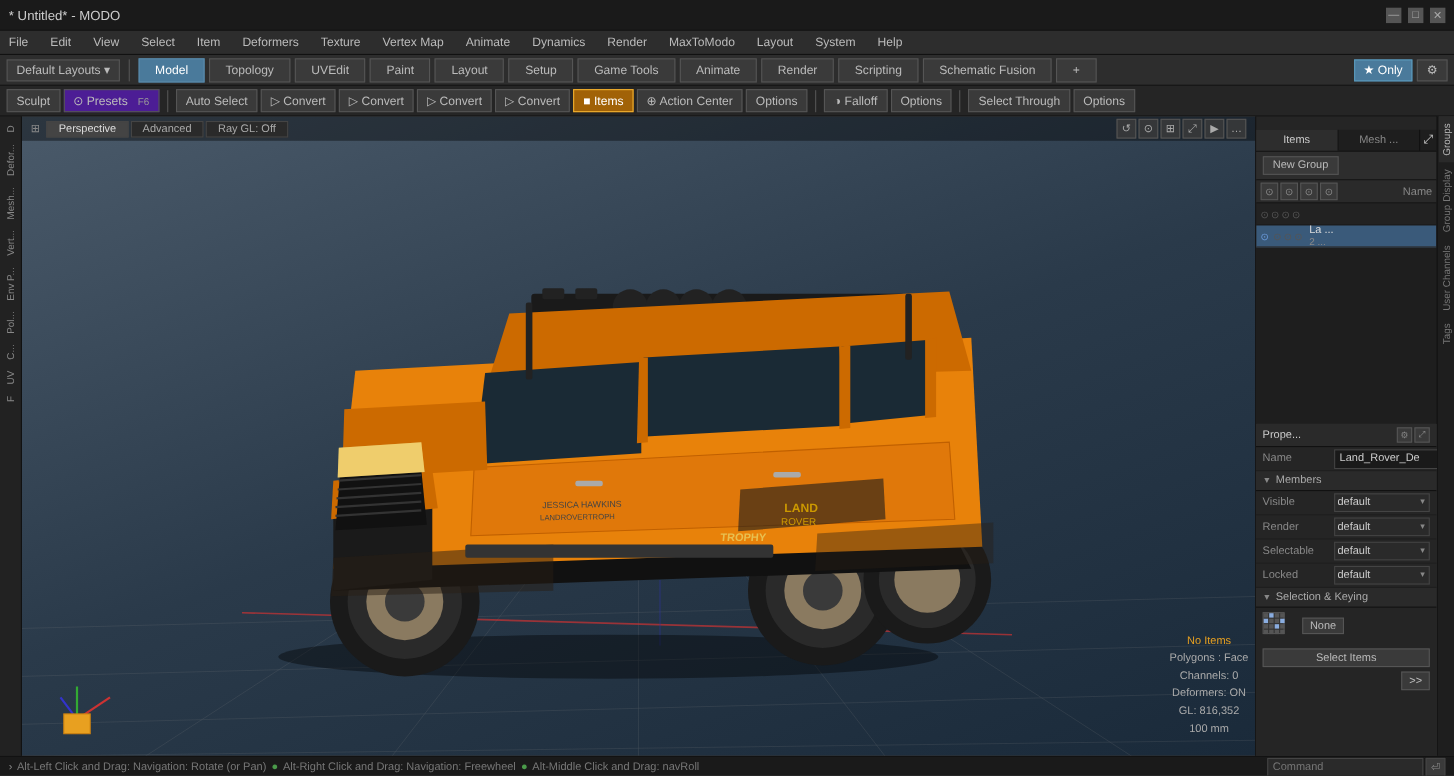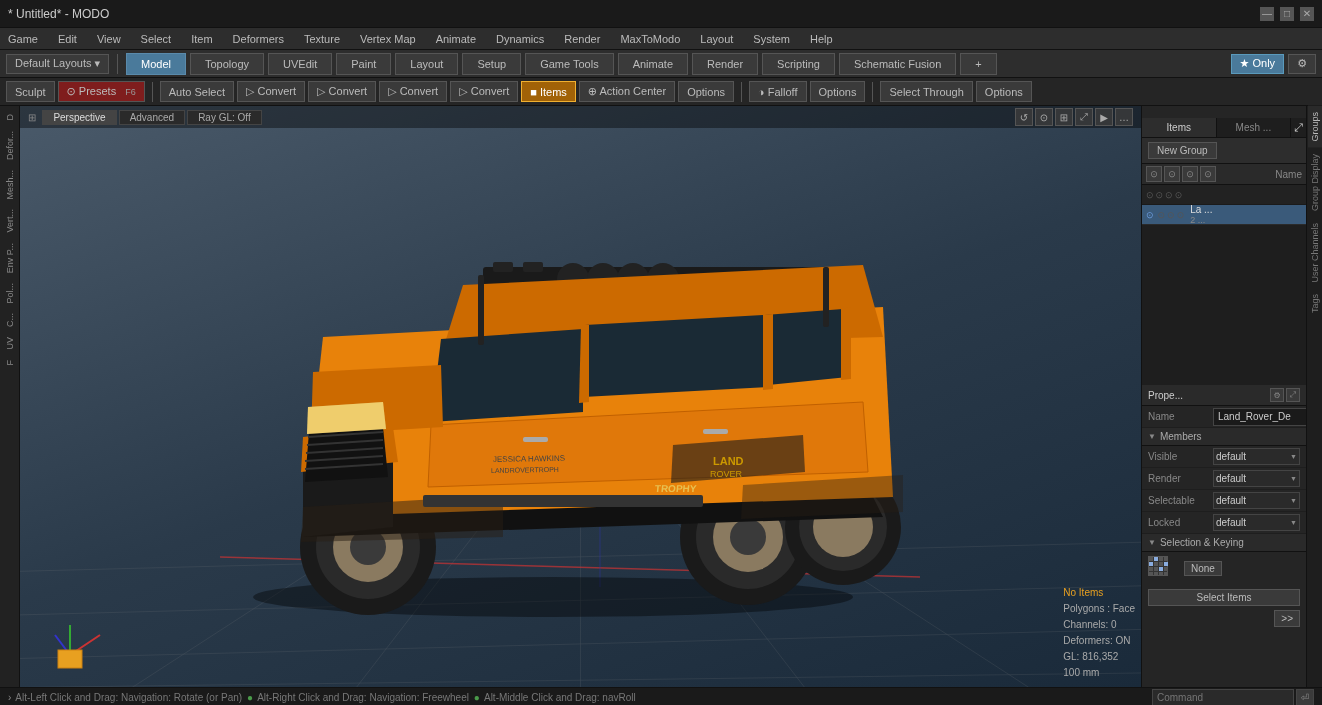--- a/index.html
+++ b/index.html
@@ -84,21 +84,21 @@
       color: #bbb;
       padding: 2px 8px;
       font-size: 11px;
       cursor: pointer;
       height: 21px;
       display: flex;
       align-items: center;
       gap: 3px;
     }
     .t3-btn.active { background: #a16207; color: #fff; border-color: #f0b030; }
-    .t3-btn.highlight { background: #7f1d1d; }
+    .t3-btn.highlight { background: #4c1d95; }
 
     
     #main-layout {
       display: flex;
       height: calc(705px - 28px - 22px - 26px - 28px - 22px - 20px);
     }
 
     
     #left-sidebar {
       width: 20px;
@@ -176,23 +176,23 @@
       top: 50%;
       left: 48%;
       transform: translate(-50%, -50%);
       width: 750px;
       height: 480px;
     }
 
     
     #viewport-info {
       position: absolute;
-      bottom: 6px;
+      bottom: 16px;
       right: 6px;
-      text-align: left;
+      text-align: center;
       font-size: 10px;
       color: #aaa;
       line-height: 1.6;
     }
 
     
     #axis-indicator {
       position: absolute;
       bottom: 10px;
       left: 30px;
@@ -446,21 +446,21 @@
 <div id="title-bar">
   <div class="title">* Untitled* - MODO</div>
   <div class="win-controls">
     <button class="win-btn">—</button>
     <button class="win-btn">□</button>
     <button class="win-btn">✕</button>
   </div>
 </div>
 
 <div id="menu-bar">
-  <span>Game</span>
+  <span>File</span>
   <span>Edit</span>
   <span>View</span>
   <span>Select</span>
   <span>Item</span>
   <span>Deformers</span>
   <span>Texture</span>
   <span>Vertex Map</span>
   <span>Animate</span>
   <span>Dynamics</span>
   <span>Render</span>

